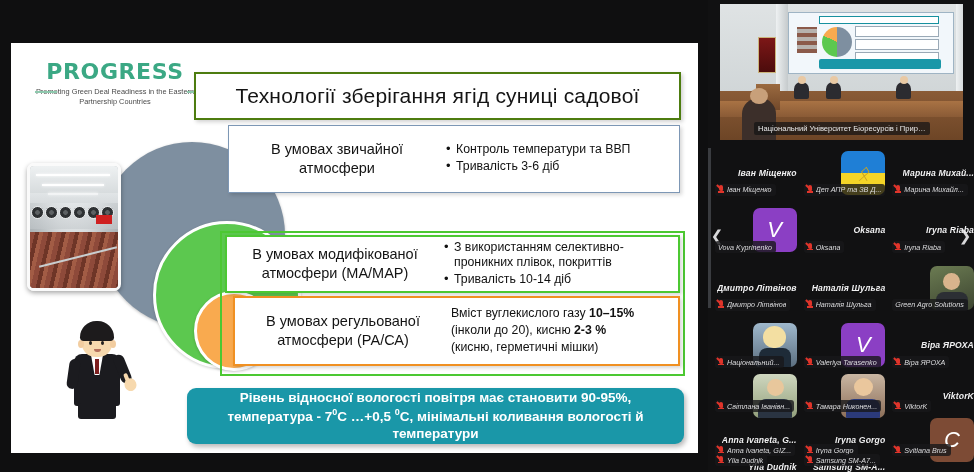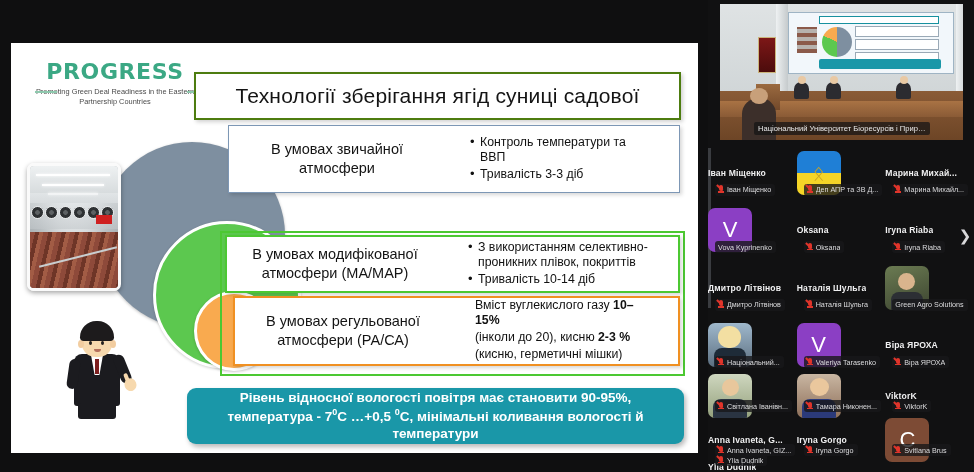--- a/index.html
+++ b/index.html
@@ -116,21 +116,21 @@
 
   
   .row {
     position: absolute; display: flex; align-items: center; background: #fff;
     box-shadow: 2px 2px 4px rgba(0,0,0,.16);
   }
   .row .lhs {
     flex: 0 0 216px; text-align: center; font-size: 14.5px; color: #141414;
     line-height: 1.28; padding: 0 6px;
   }
-  .row .rhs { flex: 1 1 auto; padding-right: 25px; margin-left: 24px; }
+  .row .rhs { flex: 1 1 auto; padding-right: 25px; }
   .row .rhs ul { list-style: none; }
   .row .rhs li {
     position: relative; padding-left: 11px; font-size: 12.3px; color: #111;
     line-height: 1.22; margin-bottom: 2px;
   }
   .row .rhs li.nb { padding-left: 0; }
   .row .rhs li:not(.nb)::before {
     content: "•"; position: absolute; left: 1px; top: -1px; font-size: 13px;
   }
   .row .rhs b { font-weight: bold; }
@@ -195,21 +195,21 @@
     position: absolute; left: 34px; bottom: 5px; max-width: 176px;
     background: rgba(20,20,22,.74); color: #e9e9ea; font-size: 7.6px;
     padding: 2px 4px; border-radius: 2px; white-space: nowrap; overflow: hidden;
     text-overflow: ellipsis;
   }
 
   #grid {
     position: absolute; left: 0; top: 144px; width: 266px; height: 328px;
     display: grid; grid-template-columns: repeat(3, 1fr); grid-template-rows: repeat(4, 1fr);
   }
-  .tile { position: relative; display: flex; align-items: center; justify-content: flex-start; }
+  .tile { position: relative; display: flex; align-items: center; justify-content: flex-end; font-style: italic; }
   .tile .disp-name {
     font-size: 8.6px; font-weight: bold; color: #f0f0f1; letter-spacing: .15px;
     max-width: 84px; overflow: hidden; text-overflow: ellipsis; white-space: nowrap;
     text-align: center;
   }
   .tile .av {
     width: 44px; height: 44px; border-radius: 7px; display: flex;
     align-items: center; justify-content: center; overflow: hidden;
   }
   .tile .av.initial { color: #fff; font-size: 22px; font-weight: normal; }
@@ -329,21 +329,21 @@
         <span>Технології зберігання ягід суниці садової</span>
       </div>
 
       <div id="green-frame"></div>
 
       <div class="row" id="row-ordinary">
         <div class="lhs">В умовах звичайної атмосфери</div>
         <div class="rhs">
           <ul>
             <li>Контроль температури та ВВП</li>
-            <li>Тривалість 3-3 діб</li>
+            <li>Тривалість 3-6 діб</li>
           </ul>
         </div>
       </div>
 
       <div class="row" id="row-modified">
         <div class="lhs">В умовах модифікованої атмосфери (МА/MAP)</div>
         <div class="rhs">
           <ul>
             <li>З використанням селективно-проникних плівок, покриттів</li>
             <li>Тривалість 10-14 діб</li>
@@ -582,16 +582,26 @@
         <div class="tile">
           <div class="disp-name">Ylia Dudnik</div>
           <div class="badge">
             <div class="mic">
               <i></i>
               <u></u>
             </div>
             <span class="bname">Ylia Dudnik</span>
           </div>
         </div>
+        <div class="tile">
+          <div class="disp-name">Samsung  SM-A...</div>
+          <div class="badge">
+            <div class="mic">
+              <i></i>
+              <u></u>
+            </div>
+            <span class="bname">Samsung SM-A7...</span>
+          </div>
+        </div>
       </div>
   <div class="av tiny-blue" style="position: absolute; left: 168px; top: 375px;"></div>
     </div>
 </div>
 
 </body></html>

